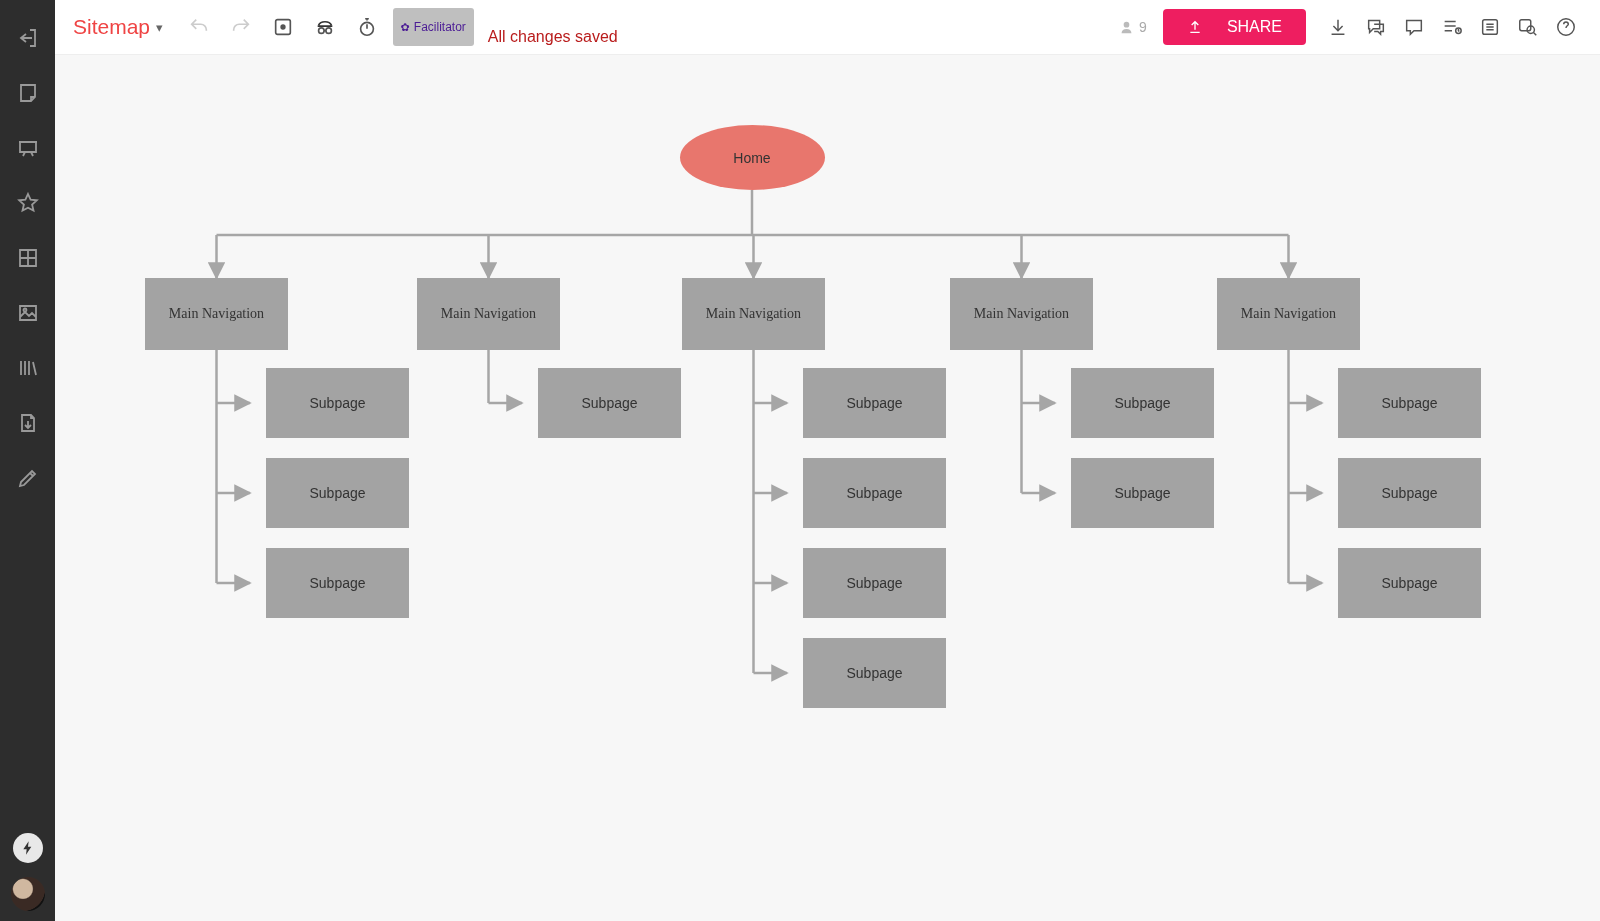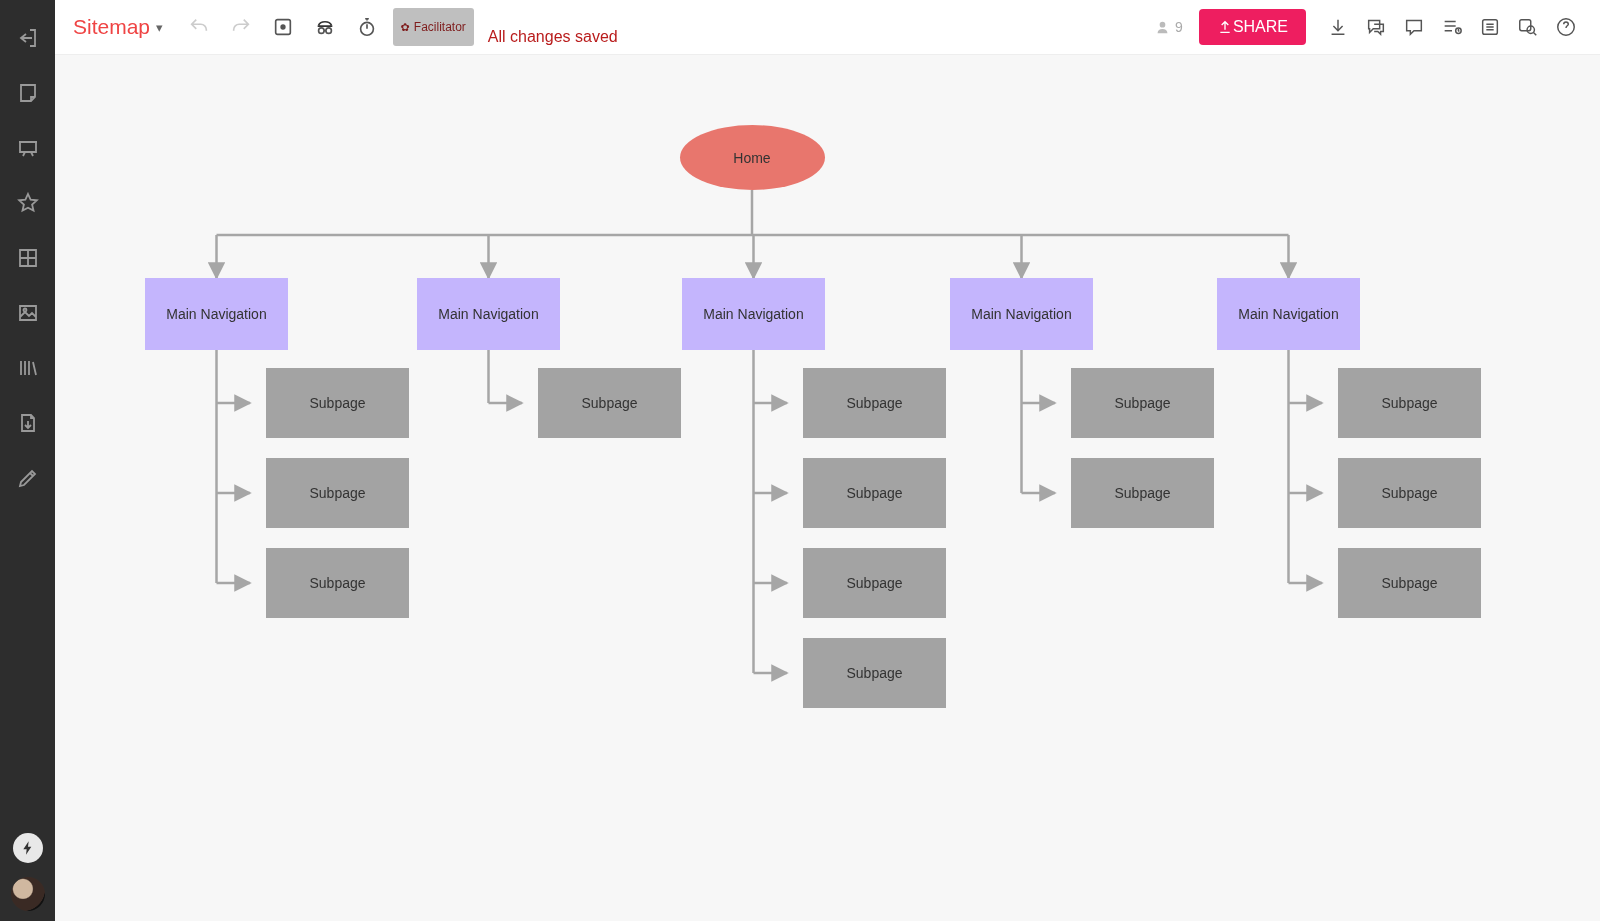--- a/index.html
+++ b/index.html
@@ -35,51 +35,51 @@
   }
   .doc-title { font-size: 21px; color: #ef4444; font-weight: 400; margin-right: 6px; }
   .chev { color: #666; font-size: 13px; margin-right: 20px; cursor:pointer;}
   .tb-icon {
     width: 32px; height: 32px; display:flex; align-items:center; justify-content:center;
     margin-right: 10px; cursor:pointer; color:#555;
   }
   .tb-icon svg { width:22px; height:22px; stroke:#555; fill:none; stroke-width:1.8; }
   .tb-icon.disabled svg { stroke:#ccc; }
   .facilitator-badge {
-    background:#bfbfbf; color:#7f1d1d; font-size:12px; padding:12px 8px; border-radius:3px;
+    background:#bfbfbf; color:#4c1d95; font-size:12px; padding:12px 8px; border-radius:3px;
     display:flex; align-items:center; gap:4px; margin-right:14px; cursor:pointer;
   }
   .facilitator-badge::before { content:"✿"; font-size:11px; }
   .save-status { color:#b91c1c; font-size:16px;margin-top:20px; }
   .topbar-right { margin-left:auto; display:flex; align-items:center; gap:6px; }
   .user-count { display:flex; align-items:center; color:#aaa; font-size:14px; margin-right:10px;}
   .user-count svg { width:17px; height:17px; fill:#bbb; margin-right:4px;}
   .share-btn {
     background:#ee1e60; color:#fff; border:none; border-radius:4px;
-    padding:9px 18px; font-size:16px; font-weight:500; display:flex; align-items:center; gap:0;
+    padding:9px 24px; font-size:16px; font-weight:500; display:flex; align-items:center; gap:24px;
     cursor:pointer; margin-right:10px;
   }
   .share-btn svg { width:16px; height:16px; stroke:#fff; fill:none; stroke-width:2; }
   .tr-icon { width:32px; height:32px; display:flex; align-items:center; justify-content:center; cursor:pointer; }
   .tr-icon svg { width:22px; height:22px; stroke:#555; fill:none; stroke-width:1.6; }
 
   
   .canvas {
     position:absolute; left:55px; top:55px; right:0; bottom:0; background:#f7f7f7;
   }
   .canvas svg { position:absolute; left:0; top:0; width:100%; height:100%; pointer-events:none; }
 
   .node {
     position:absolute; display:flex; align-items:center; justify-content:center;
     font-size:14px; color:#333; text-align:center; cursor:move;
   }
   .home-node {
     background:#e8766d; border-radius:50%/50%;
   }
-  .nav-node { background:#c4b5fd; }
+  .nav-node { background:#a3a3a3;font-family:Liberation Serif, serif; }
   .sub-node { background:#a3a3a3;margin-left:16px; }
 </style>
 </head>
 <body>
 
 <div class="sidebar">
   <div class="sidebar-item">
     <svg viewBox="0 0 24 24">
         <path d="M14 4h5v16h-5M10 8l-5 4 5 4M5 12h11"></path>
       </svg>

